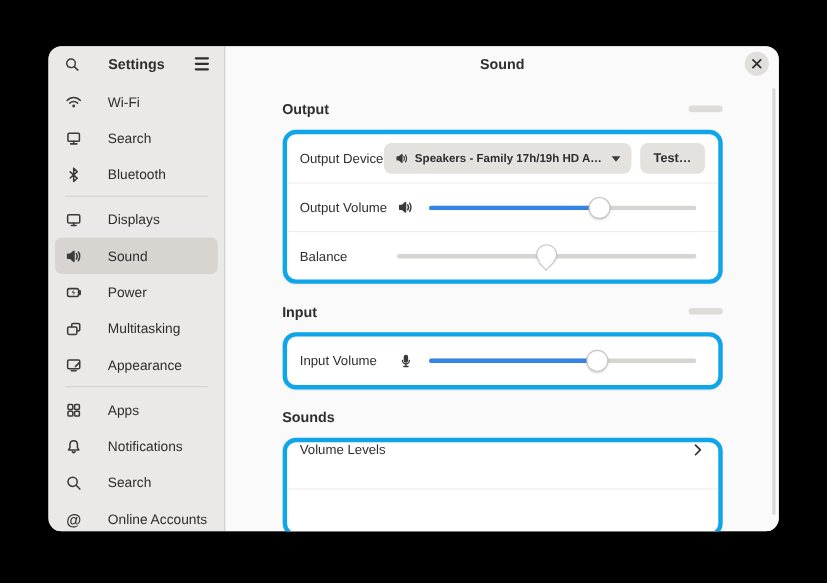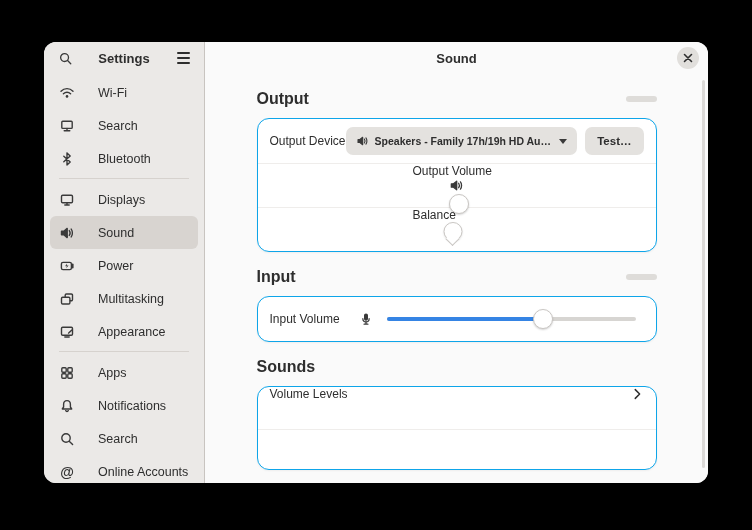--- a/index.html
+++ b/index.html
@@ -26,27 +26,27 @@
   .nav-divider { height:1px; background:#d6d2ce; margin:3px 9px 4px 9px; }
   
   .main { flex:1; position:relative; background:#fafafa; }
   .main-header { height:32px; position:relative; display:flex; align-items:center; justify-content:center; }
   .main-title { font-size:13px; font-weight:bold; color:#2e2e2e; }
   .close-btn { position:absolute; right:9px; top:5px; width:22px; height:22px; border-radius:50%;
                background:#e1dfdc; display:flex; align-items:center; justify-content:center; }
   .content { width:400px; margin:0 auto; }
   .section-header { display:flex; align-items:center; justify-content:space-between;
                     height:18px; margin-top:16px; }
-  .section-heading { font-size:16px; font-weight:bold; color:#2e2e2e; }
+  .section-heading { font-size:13px; font-weight:bold; color:#2e2e2e; }
   .meter { width:31px; height:6px; border-radius:3px; background:#dedcd9; overflow:hidden; }
   .meter-fill { height:100%; background:#3584e4; border-radius:3px; }
-  .card { background:#fff; border:1px solid #0ea5e9; border-radius:12px; margin-top:10px;
+  .card { background:#fff; border:4px solid #0ea5e9; border-radius:12px; margin-top:10px;
           overflow:hidden; box-shadow:0 1px 2px rgba(0,0,0,.05); }
   .row { display:flex; align-items:center; height:44px; padding:0 12px; }
-  .row + .row { border-top:1px solid #efedeb;flex-direction:column; }
+  .row + .row { border-top:1px solid #efedeb; }
   .row-label { font-size:12px; color:#2e2e2e; white-space:nowrap; }
   .vol-label { width:88px; flex-shrink:0; }
   .row-icon { width:16px; flex-shrink:0; display:flex; justify-content:center; }
   
   .dropdown { display:flex; align-items:center; gap:6px; background:#e4e2df; border-radius:7px;
               height:28px; padding:0 10px; margin-left:auto; min-width:0; flex-shrink:1; }
   .dropdown-label { font-size:10.5px; font-weight:bold; color:#2e2e2e; white-space:nowrap;
                     overflow:hidden; text-overflow:ellipsis; }
   .caret { width:0; height:0; border-left:4px solid transparent; border-right:4px solid transparent;
            border-top:5px solid #3a3a3a; flex-shrink:0; }

